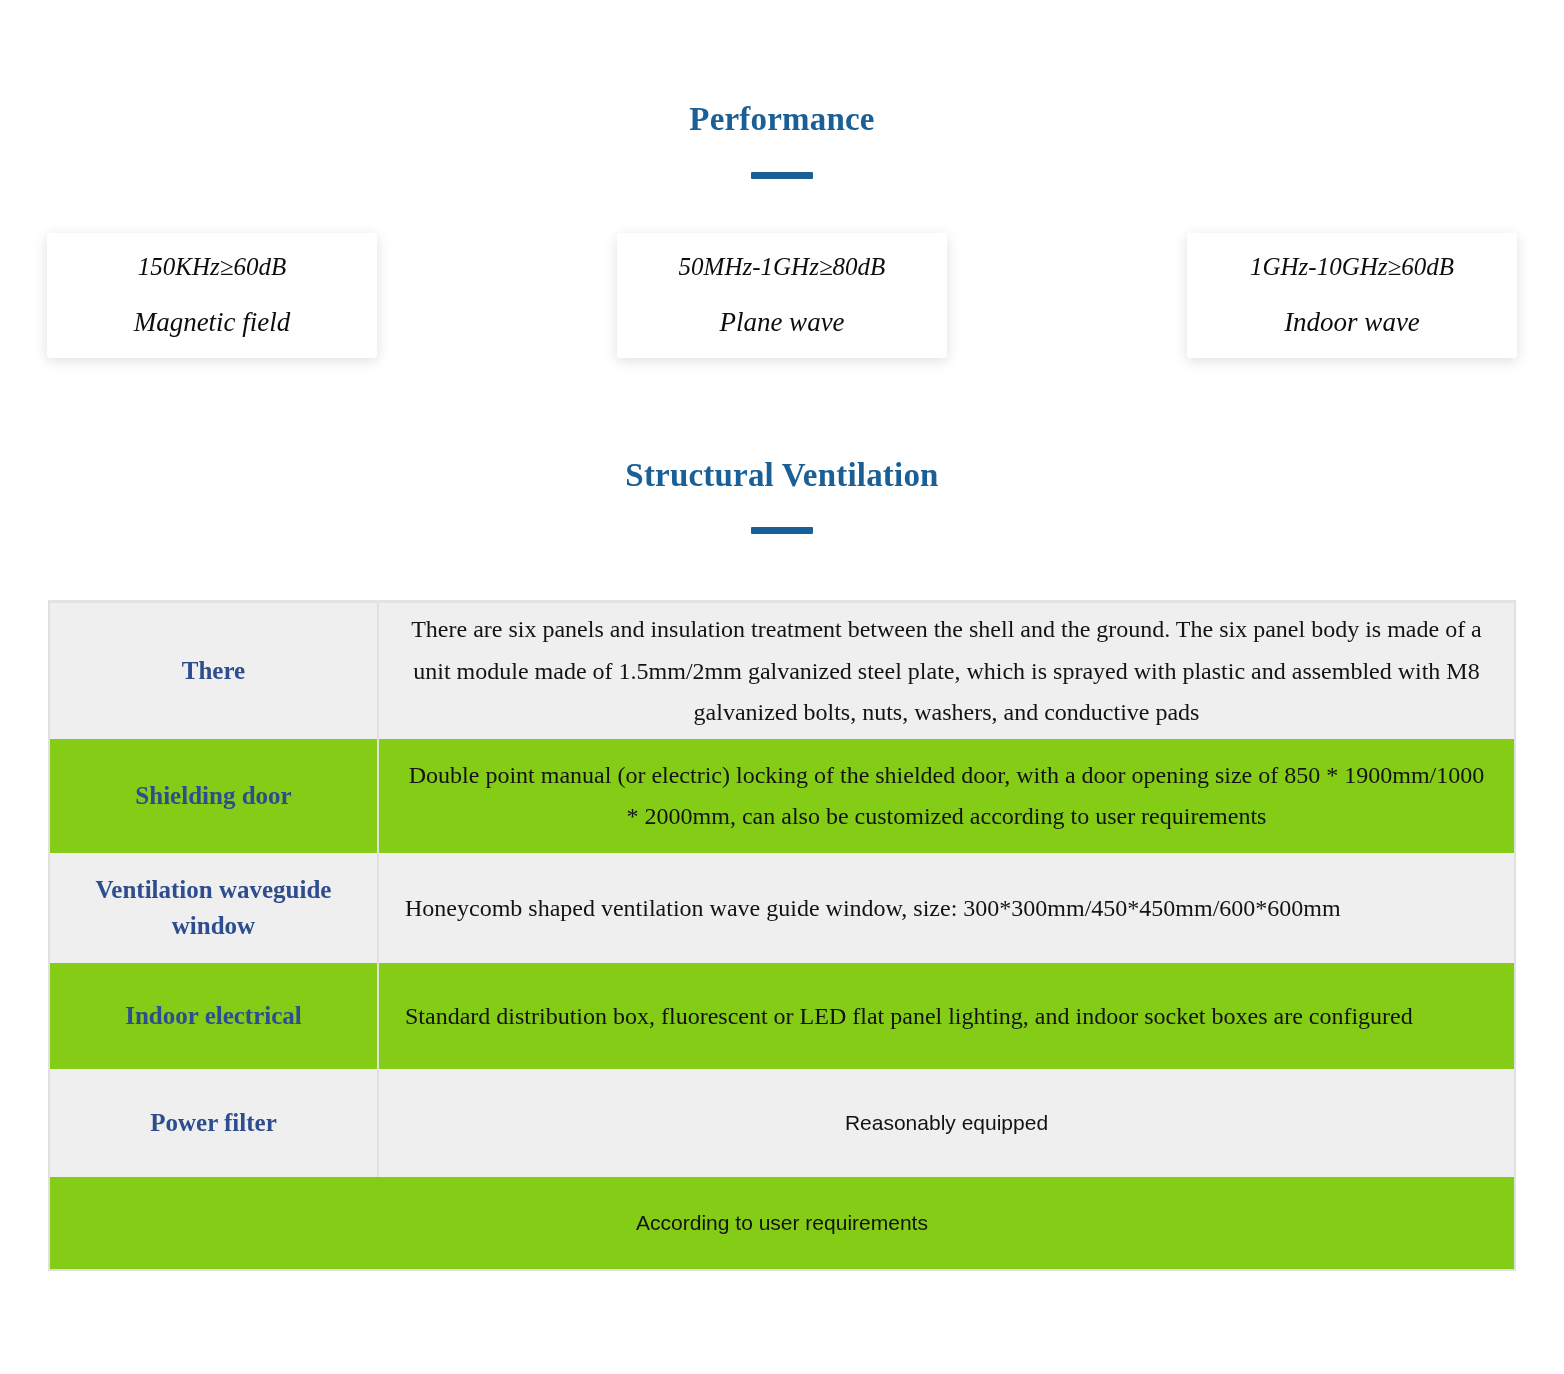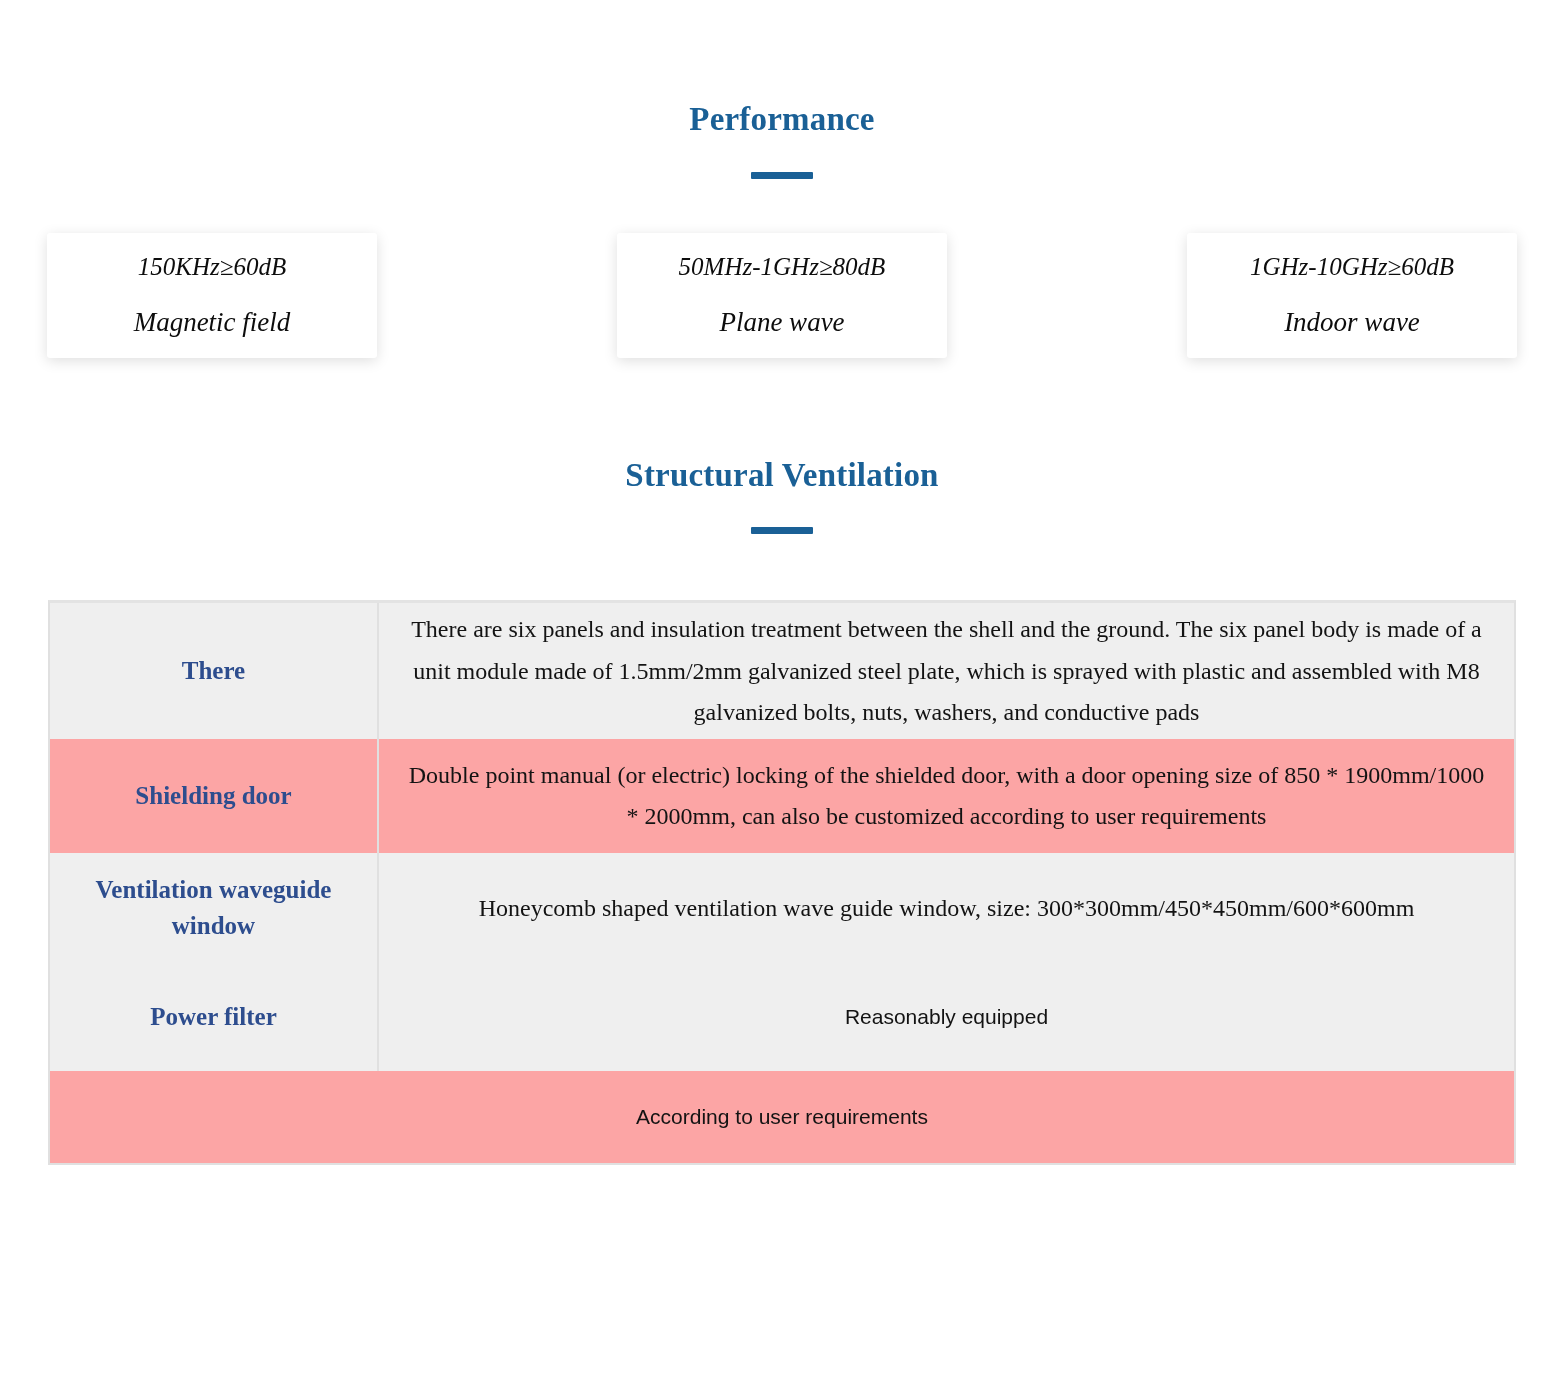--- a/index.html
+++ b/index.html
@@ -89,21 +89,21 @@
     box-sizing: border-box;
     background: #ffffff;
   }
   .trow {
     display: flex;
     align-items: stretch;
     width: 100%;
     box-sizing: border-box;
   }
   .trow.shade { background: #efefef; }
-  .trow.plain { background: #fca5a5; }
+  .trow.plain { background: #84cc16; }
 
   .tlabel {
     width: 329px;
     flex: 0 0 329px;
     border-right: 2px solid #e0e0e0;
     display: flex;
     align-items: center;
     justify-content: center;
     text-align: center;
     box-sizing: border-box;
@@ -125,21 +125,21 @@
   }
   .tdesc span {
     display: block;
     width: 100%;
     font-family: "Liberation Serif", "DejaVu Serif", serif;
     font-size: 24px;
     line-height: 1.72;
     color: #131313;
   }
   .tdesc.center span { text-align: center; }
-  .tdesc.left span   { text-align: center; }
+  .tdesc.left span   { text-align: left; }
   .tdesc.sans span {
     font-family: "Liberation Sans", "DejaVu Sans", sans-serif;
     font-size: 21px;
     text-align: center;
   }
 
   
   .h-shell   { height: 136px; }
   .h-door    { height: 114px; }
   .h-vent    { height: 110px; }
@@ -204,20 +204,28 @@
 
     <div class="trow shade h-vent">
       <div class="tlabel">
         <span>Ventilation waveguide window</span>
       </div>
       <div class="tdesc left">
         <span>Honeycomb shaped ventilation wave guide window, size: 300*300mm/450*450mm/600*600mm</span>
       </div>
     </div>
 
+    <div class="trow plain h-indoor">
+      <div class="tlabel">
+        <span>Indoor electrical</span>
+      </div>
+      <div class="tdesc left">
+        <span>Standard distribution box, fluorescent or LED flat panel lighting, and indoor socket boxes are configured</span>
+      </div>
+    </div>
 
     <div class="trow shade h-power">
       <div class="tlabel">
         <span>Power filter</span>
       </div>
       <div class="tdesc sans">
         <span>Reasonably equipped</span>
       </div>
     </div>
 

